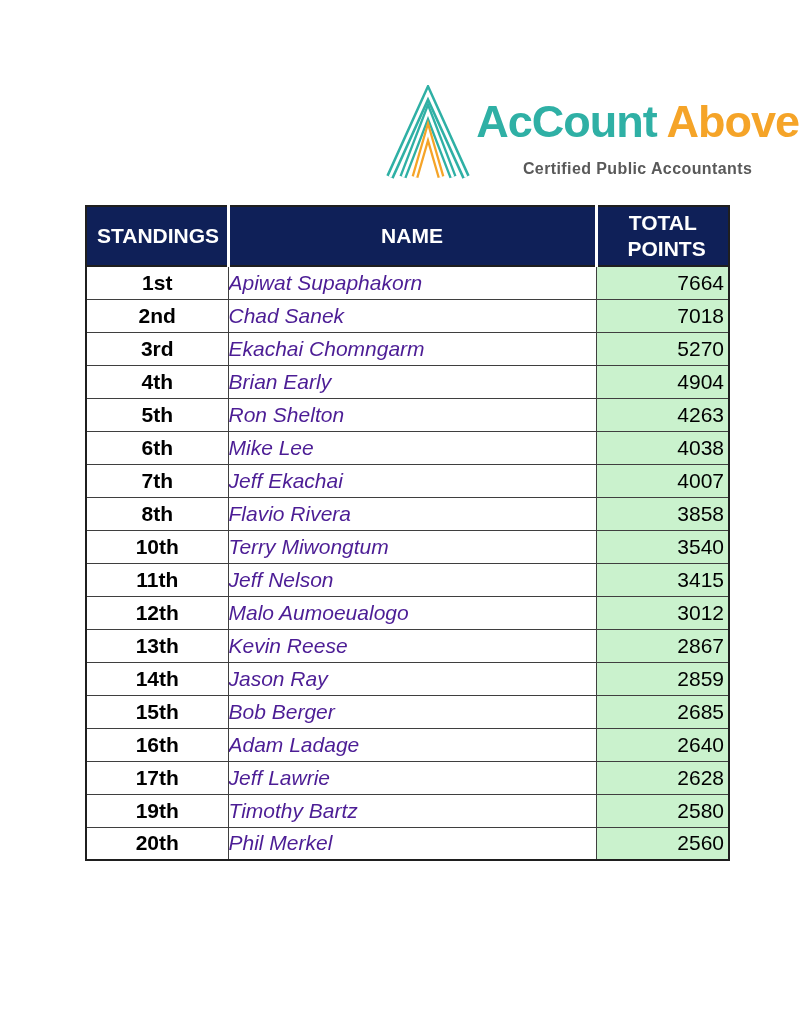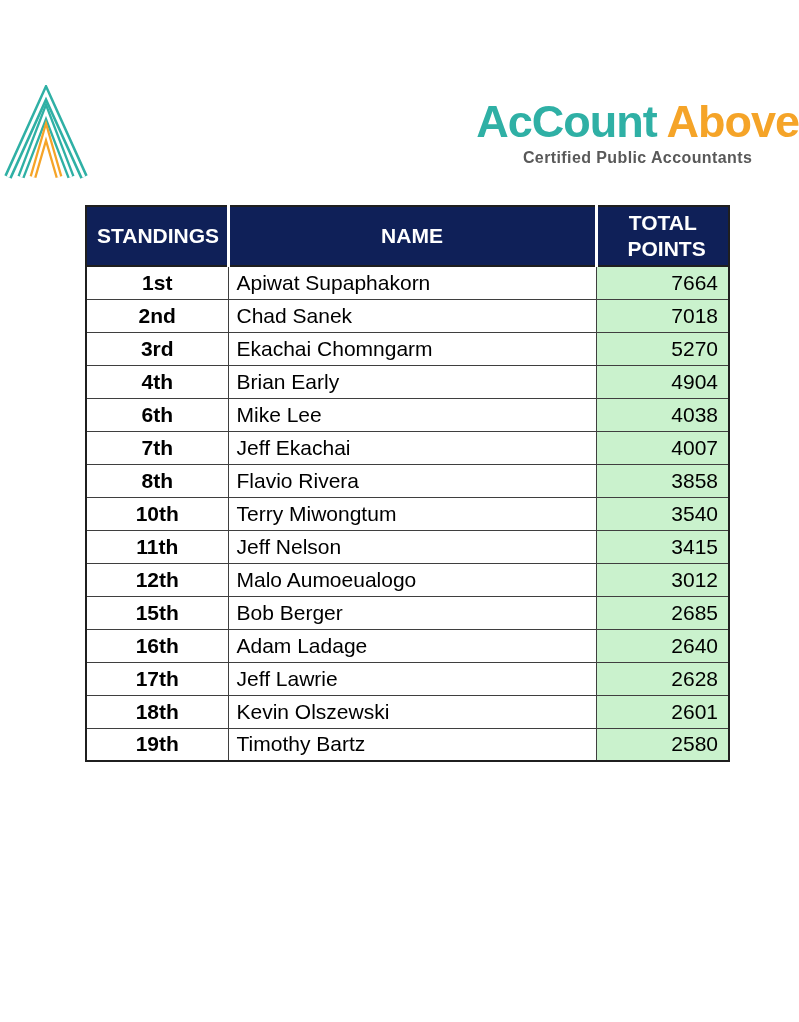--- a/index.html
+++ b/index.html
@@ -10,36 +10,36 @@
     position: relative;
     overflow: hidden;
   }
 
   
   .logo {
     position: absolute;
     top: 85px; left: 0;
     width: 100%;
     display: flex;
-    justify-content: space-between;
+    justify-content: flex-end;
     align-items: flex-start;
   }
   .logo-icon { flex: 0 0 auto; margin-right: 2px; }
   .logo-text { padding-top: 14px; }
   .brand-title {
     font-size: 45px;
     font-weight: 700;
     letter-spacing: -1px;
     line-height: 1.0;
     white-space: nowrap;
   }
   .brand-primary  { color: #2FB0A5; }
   .brand-secondary{ color: #F5A428; }
   .brand-tagline {
-    margin-top: 5px;
+    margin-top: 16px;
     text-align: center;
     font-size: 16px;
     font-weight: 700;
     color: #595959;
     letter-spacing: 0.4px;
   }
 
   
   table.standings {
     position: absolute;
@@ -74,29 +74,29 @@
     background: #ffffff;
     overflow: hidden;
     white-space: nowrap;
   }
   td.standing {
     font-weight: 700;
     color: #000000;
     text-align: center;
   }
   td.name {
-    color: #000000;
+    color: #4c1d95;
     text-align: left;
-    padding-left: 8px;
+    font-style: italic;
   }
   td.points {
     background: #CAF2CD;
     color: #000000;
     text-align: right;
-    padding-right: 10px;
+    padding-right: 4px;
   }
 </style>
 </head>
 <body>
 
 <div class="logo">
   <div class="logo-icon">
     <svg width="92" height="96" viewBox="0 0 92 96">
 
       <path d="M8,92 L46,8 L84,92" stroke="#2FB0A5" stroke-width="8" fill="none"></path>
@@ -143,20 +143,25 @@
       <td class="standing">3rd</td>
       <td class="name">Ekachai Chomngarm</td>
       <td class="points">5270</td>
     </tr>
     <tr>
       <td class="standing">4th</td>
       <td class="name">Brian Early</td>
       <td class="points">4904</td>
     </tr>
     <tr>
+      <td class="standing">5th</td>
+      <td class="name">Ron Shelton</td>
+      <td class="points">4263</td>
+    </tr>
+    <tr>
       <td class="standing">6th</td>
       <td class="name">Mike Lee</td>
       <td class="points">4038</td>
     </tr>
     <tr>
       <td class="standing">7th</td>
       <td class="name">Jeff Ekachai</td>
       <td class="points">4007</td>
     </tr>
     <tr>
@@ -173,38 +178,48 @@
       <td class="standing">11th</td>
       <td class="name">Jeff Nelson</td>
       <td class="points">3415</td>
     </tr>
     <tr>
       <td class="standing">12th</td>
       <td class="name">Malo Aumoeualogo</td>
       <td class="points">3012</td>
     </tr>
     <tr>
+      <td class="standing">13th</td>
+      <td class="name">Kevin Reese</td>
+      <td class="points">2867</td>
+    </tr>
+    <tr>
+      <td class="standing">14th</td>
+      <td class="name">Jason Ray</td>
+      <td class="points">2859</td>
+    </tr>
+    <tr>
       <td class="standing">15th</td>
       <td class="name">Bob Berger</td>
       <td class="points">2685</td>
     </tr>
     <tr>
       <td class="standing">16th</td>
       <td class="name">Adam Ladage</td>
       <td class="points">2640</td>
     </tr>
     <tr>
       <td class="standing">17th</td>
       <td class="name">Jeff Lawrie</td>
       <td class="points">2628</td>
     </tr>
     <tr>
-      <td class="standing">18th</td>
-      <td class="name">Kevin Olszewski</td>
-      <td class="points">2601</td>
-    </tr>
-    <tr>
       <td class="standing">19th</td>
       <td class="name">Timothy Bartz</td>
       <td class="points">2580</td>
     </tr>
+    <tr>
+      <td class="standing">20th</td>
+      <td class="name">Phil Merkel</td>
+      <td class="points">2560</td>
+    </tr>
   </tbody>
 </table>
 
 </body></html>

